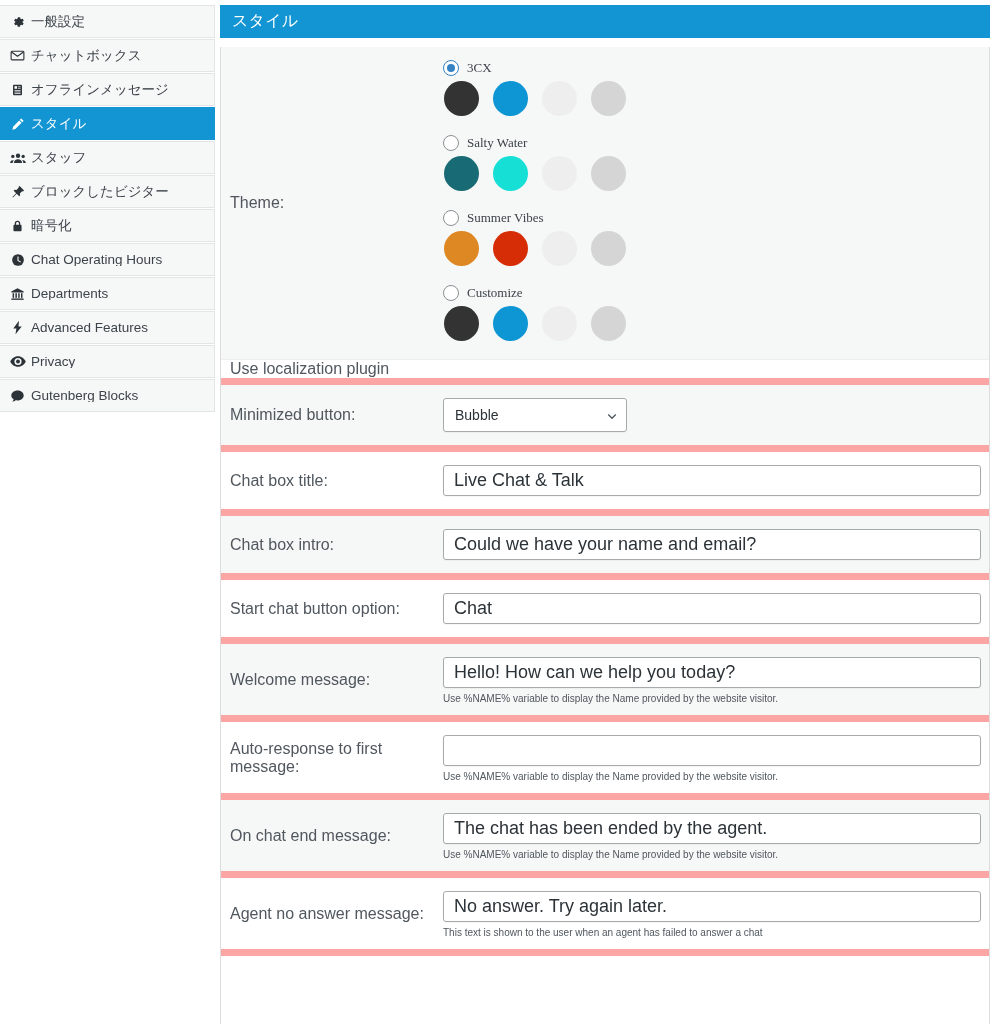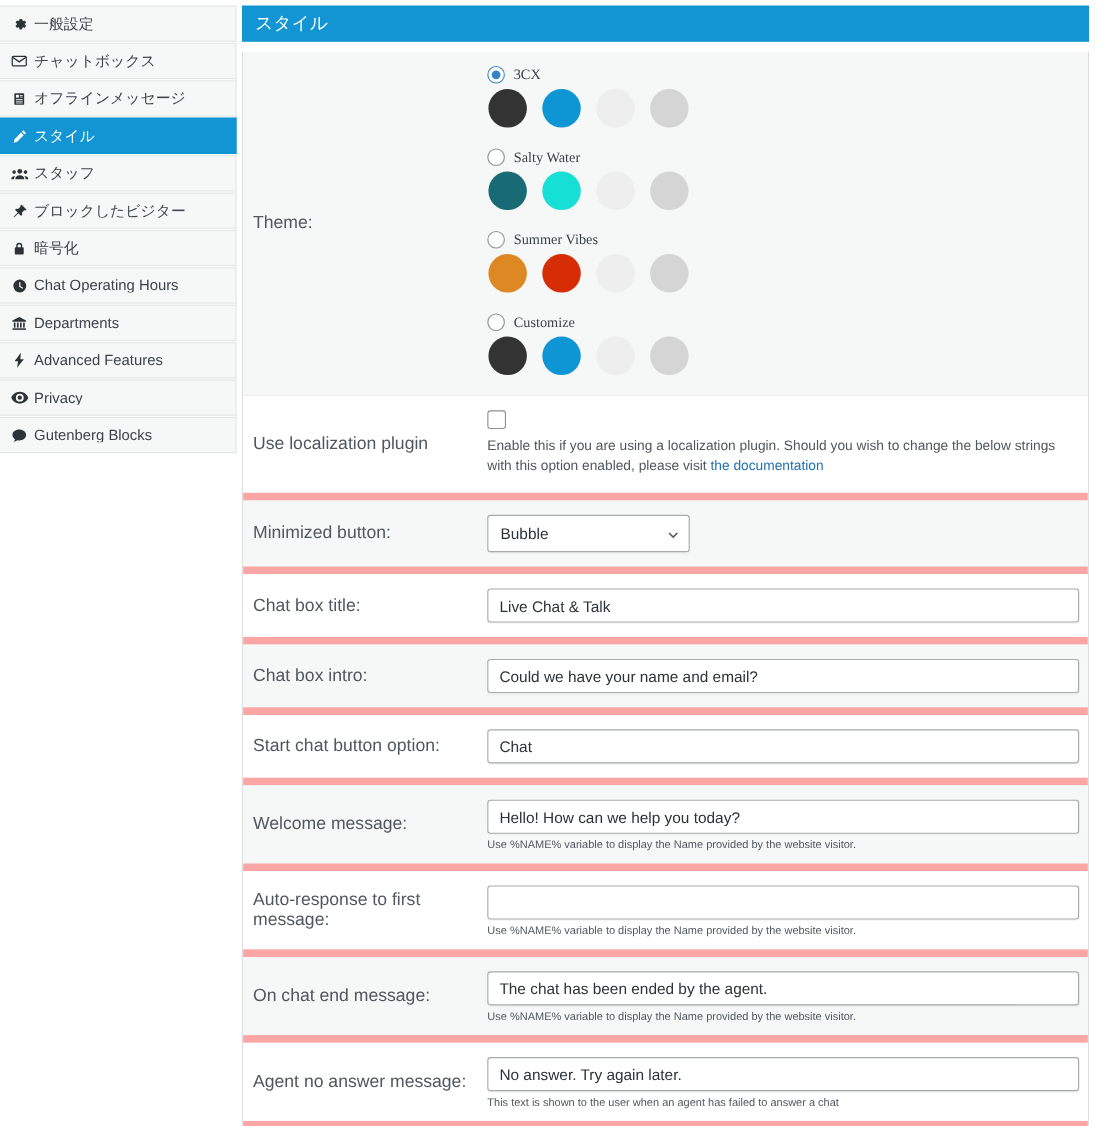--- a/index.html
+++ b/index.html
@@ -164,21 +164,21 @@
     justify-content: space-between;
     box-shadow: 0 1px 1px rgba(0,0,0,.04);
   }
   .chev { width: 12px; height: 12px; display: block; color: #50575e; }
   .txt {
     width: 538px;
     height: 31px;
     border: 1px solid #a7aaad;
     border-radius: 3px;
     background: #ffffff;
-    font-size: 14px;
+    font-size: 18px;
     color: #2c3338;
     padding: 0 10px;
     font-family: "Liberation Sans", sans-serif;
     box-shadow: 0 1px 1px rgba(0,0,0,.04);
     display: block;
   }
   .subnote {
     font-size: 10px;
     color: #50575e;
     margin-top: 5px;
@@ -365,26 +365,20 @@
                 <span class="sw" style="background: rgb(14, 150, 212);"></span>
                 <span class="sw" style="background: rgb(238, 238, 238);"></span>
                 <span class="sw" style="background: rgb(213, 213, 213);"></span>
               </div>
             </div>
           </div>
       </div>
 
       <div class="row">
         <div class="lbl">Use localization plugin</div>
-        <div class="fld" style="padding-top:13px;padding-bottom:16px;">
-          <span class="checkbox"></span>
-          <div class="help">
-            <span>Enable this if you are using a localization plugin. Should you wish to change the below strings with this option enabled, please visit </span><a href="#">the documentation</a>
-          </div>
-        </div>
       </div>
 
       <div class="row alt">
         <div class="lbl">Minimized button:</div>
         <div class="fld" style="padding-top:13px;padding-bottom:13px;">
           <div class="sel-box">
             <span>Bubble</span>
             <span class="chev">
               <svg viewBox="0 0 16 16" width="12" height="12" fill="none" stroke="currentColor" stroke-width="1.8">
                 <path d="M3 6l5 5 5-5"></path>

